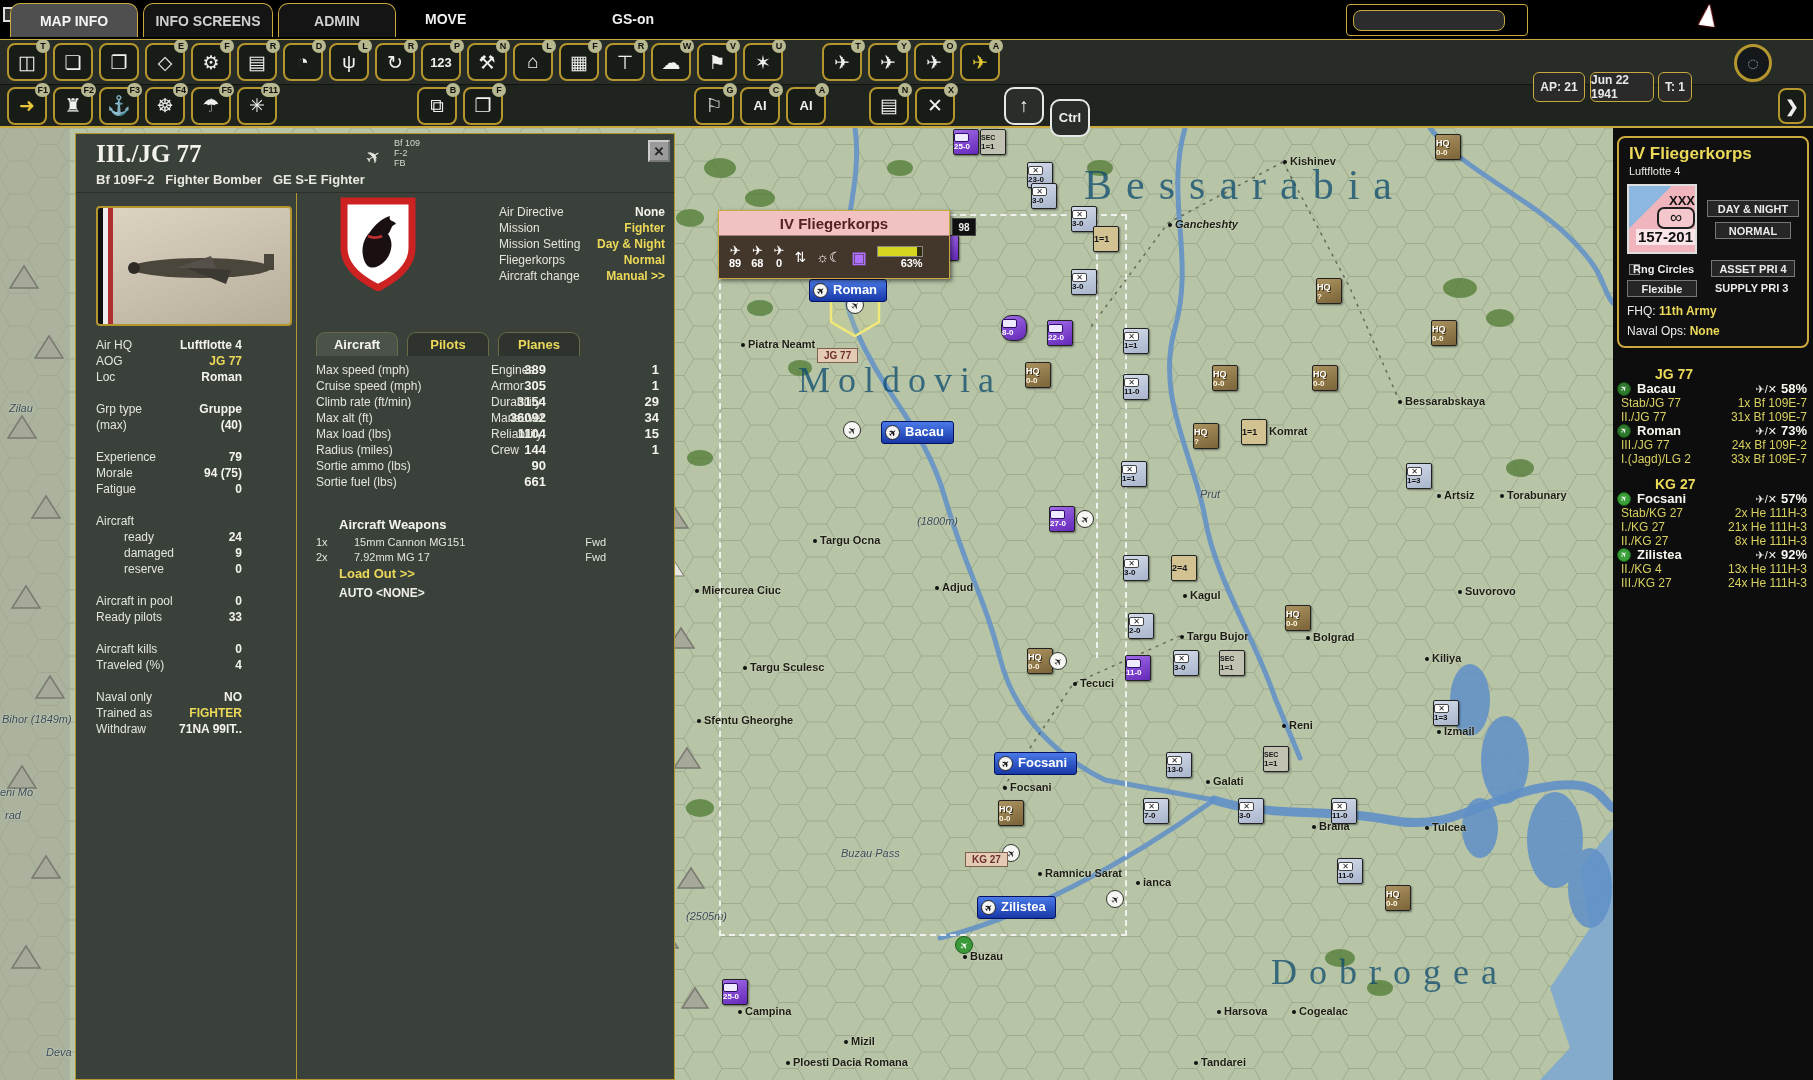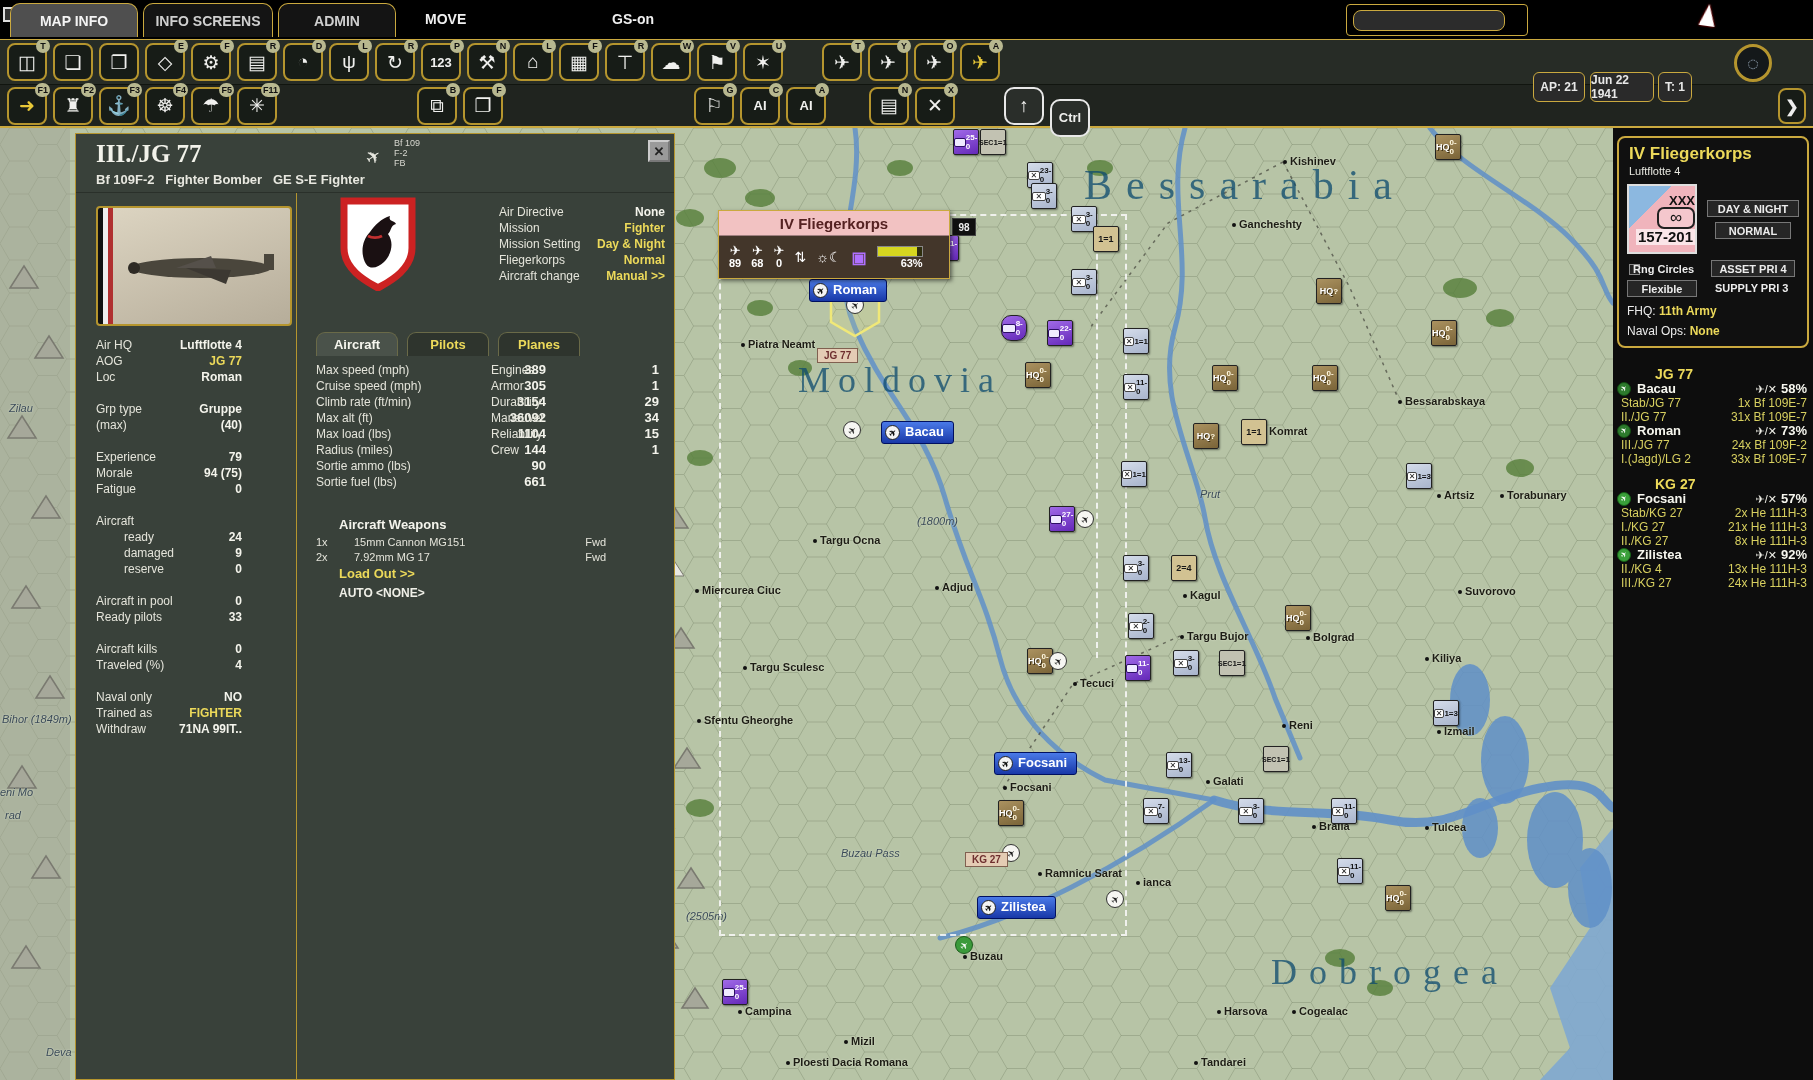--- a/index.html
+++ b/index.html
@@ -40,21 +40,21 @@
   
   .map { position:absolute; left:0; top:128px; width:1613px; height:952px; background:#b7c4a6; overflow:hidden; z-index:1; }
   .map svg.deco { position:absolute; left:0; top:0; }
   .region { position:absolute; transform:translate(-50%,-50%); font-family:"Liberation Serif", serif;
             color:#0c4a6e; opacity:.75; white-space:nowrap; z-index:2; }
   .city { position:absolute; font-size:11px; font-weight:bold; color:#1c1c14; white-space:nowrap; z-index:3;
           text-shadow:0 0 2px rgba(230,235,215,.9); }
   .city .dot { display:inline-block; width:4px; height:4px; border-radius:50%; background:#111; margin-right:3px; vertical-align:middle; }
   .city.ital { font-style:italic; font-weight:normal; color:#3a4a58; }
   .counter { position:absolute; width:26px; height:26px; border:1px solid #222; border-radius:2px; z-index:5;
-             display:flex; flex-direction:row; align-items:center; justify-content:center; box-shadow:1px 1px 2px rgba(0,0,0,.45); }
+             display:flex; flex-direction:column; align-items:flex-start; justify-content:center; box-shadow:1px 1px 2px rgba(0,0,0,.45); }
   .counter .sym { width:15px; height:9px; border-radius:2px; display:flex; align-items:center; justify-content:center; font-size:8px; }
   .counter .num { font-size:8px; font-weight:bold; line-height:9px; }
   .c-air { background:linear-gradient(160deg,#a06ae8,#6428b8); }
   .c-air .sym { background:#efeaff; border:1px solid #2d0e66; }
   .c-air .num { color:#fff; }
   .c-base { background:linear-gradient(160deg,#d4dcea,#a8b4cc); }
   .c-base .sym { background:#fff; border:1px solid #444; color:#222; }
   .c-base .num { color:#101010; }
   .c-hq { background:linear-gradient(160deg,#ab9260,#7a6438); }
   .c-hq .hq { font-size:9px; font-weight:bold; color:#fff; text-shadow:1px 1px 0 #3a2d12; line-height:10px; }
@@ -245,21 +245,21 @@
       </g>
       <polygon points="855,152 879,166 879,194 855,208 831,194 831,166" fill="rgba(240,232,120,0.15)" stroke="#f0e878" stroke-width="2.5"></polygon>
     </svg>
     <div class="dashedrect" style="left:719px; top:86px; width:408px; height:722px;"></div>
     <div class="dashline" style="left:1096px; top:86px; height:444px;"></div>
     <div id="map-overlay">
         <div class="region" style="left: 1245px; top: 57px; font-size: 42px; letter-spacing: 14px;">Bessarabia</div>
         <div class="region" style="left: 900px; top: 252px; font-size: 36px; letter-spacing: 8px;">Moldovia</div>
         <div class="region" style="left: 1390px; top: 844px; font-size: 36px; letter-spacing: 12px;">Dobrogea</div>
         <div class="city" style="left: 1283px; top: 27px;"><span class="dot"></span>Kishinev</div>
-        <div class="city" style="left: 1232px; top: 90px;"><span class="dot"></span>Gancheshty</div>
+        <div class="city" style="left: 1168px; top: 90px; font-style: italic;"><span class="dot"></span>Gancheshty</div>
         <div class="city" style="left: 1398px; top: 267px;"><span class="dot"></span>Bessarabskaya</div>
         <div class="city" style="left: 1262px; top: 297px;"><span class="dot"></span>Komrat</div>
         <div class="city" style="left: 1183px; top: 461px;"><span class="dot"></span>Kagul</div>
         <div class="city" style="left: 1306px; top: 503px;"><span class="dot"></span>Bolgrad</div>
         <div class="city" style="left: 1437px; top: 361px;"><span class="dot"></span>Artsiz</div>
         <div class="city" style="left: 1500px; top: 361px;"><span class="dot"></span>Torabunary</div>
         <div class="city" style="left: 1458px; top: 457px;"><span class="dot"></span>Suvorovo</div>
         <div class="city" style="left: 1425px; top: 524px;"><span class="dot"></span>Kiliya</div>
         <div class="city" style="left: 1282px; top: 591px;"><span class="dot"></span>Reni</div>
         <div class="city" style="left: 1437px; top: 597px;"><span class="dot"></span>Izmail</div>

